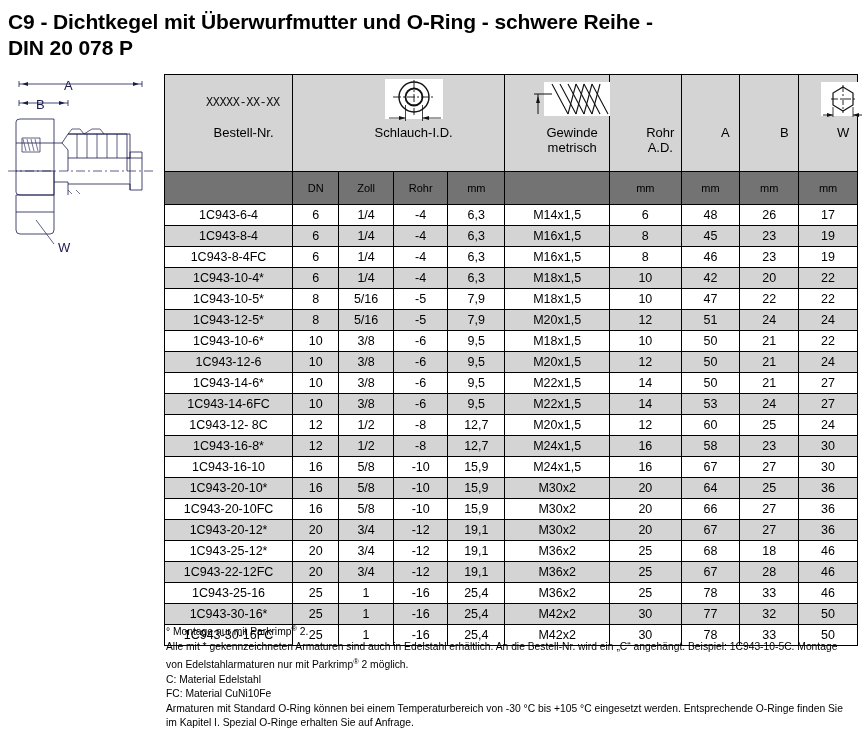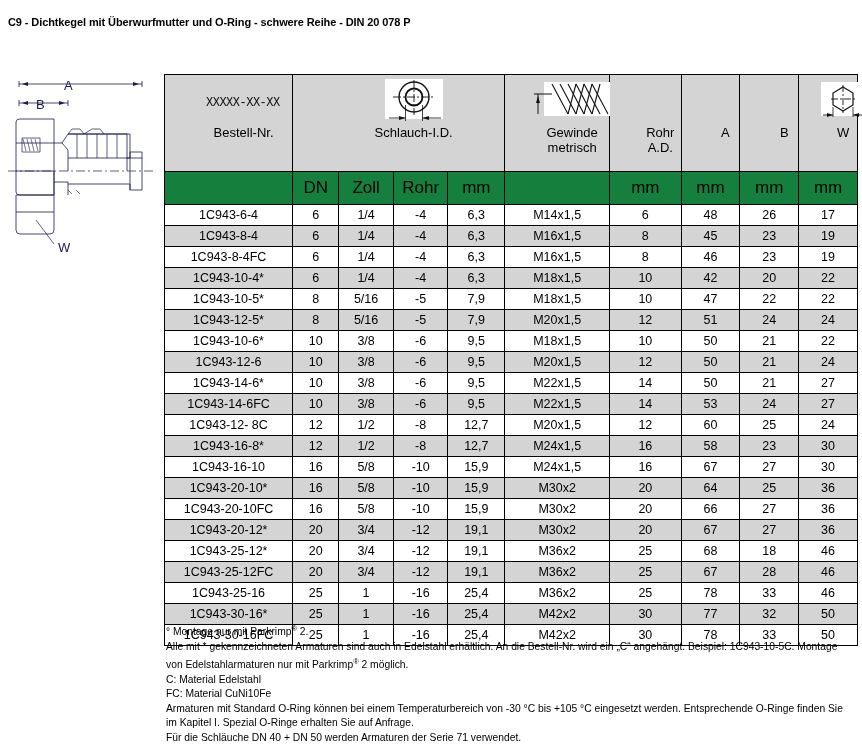--- a/index.html
+++ b/index.html
@@ -15,21 +15,21 @@
     color: #000000;
     overflow: hidden;
   }
 
   
   #page-title {
     position: absolute;
     left: 8px;
     top: 9px;
     width: 660px;
-    font-size: 11px;
+    font-size: 21px;
     font-weight: bold;
     line-height: 26px;
     letter-spacing: -0.1px;
   }
 
   
   #drawing {
     position: absolute;
     left: 2px;
     top: 72px;
@@ -60,24 +60,24 @@
   }
   
   .hdr-main {
     background: #d4d4d4;
     height: 96px;
     font-weight: bold;
     font-size: 13px;
     line-height: 15px;
   }
   .hdr-unit {
-    background: #15803d;
+    background: #737373;
     height: 32px;
     font-weight: bold;
-    font-size: 17px;
+    font-size: 11px;
   }
   .hdr-icon-box {
     display: flex;
     flex-direction: column;
     align-items: center;
     justify-content: flex-start;
     height: 96px;
     padding-top: 4px;
     box-sizing: border-box;
     padding-left: 30px;
@@ -503,21 +503,21 @@
           <td>3/4</td>
           <td>-12</td>
           <td>19,1</td>
           <td>M36x2</td>
           <td>25</td>
           <td>68</td>
           <td>18</td>
           <td>46</td>
         </tr>
         <tr class="shade">
-          <td class="ordercol">1C943-25-12FC</td>
+          <td class="ordercol">1C943-22-12FC</td>
           <td>20</td>
           <td>3/4</td>
           <td>-12</td>
           <td>19,1</td>
           <td>M36x2</td>
           <td>25</td>
           <td>67</td>
           <td>28</td>
           <td>46</td>
         </tr>
@@ -560,14 +560,13 @@
       </tbody>
   </table>
 </div>
 
 <div id="footnotes">
   <p><span>° Montage nur mit Parkrimp</span><sup>®</sup><span> 2.</span></p>
   <p><span>Alle mit * gekennzeichneten Armaturen sind auch in Edelstahl  erhältlich. An die Bestell-Nr. wird ein „C“ angehängt. Beispiel: 1C943-10-5C. Montage von Edelstahlarmaturen nur mit Parkrimp</span><sup>®</sup><span> 2 möglich.</span></p>
   <p>C: Material Edelstahl</p>
   <p>FC: Material CuNi10Fe</p>
   <p>Armaturen mit Standard O-Ring können bei einem Temperaturbereich von -30 °C bis +105 °C eingesetzt werden. Entsprechende O-Ringe finden Sie im Kapitel I. Spezial O-Ringe erhalten Sie auf Anfrage.</p>
-  <p>Für die Schläuche DN 40 + DN 50 werden Armaturen der Serie 71 verwendet.</p>
 </div>
 
 </body></html>

